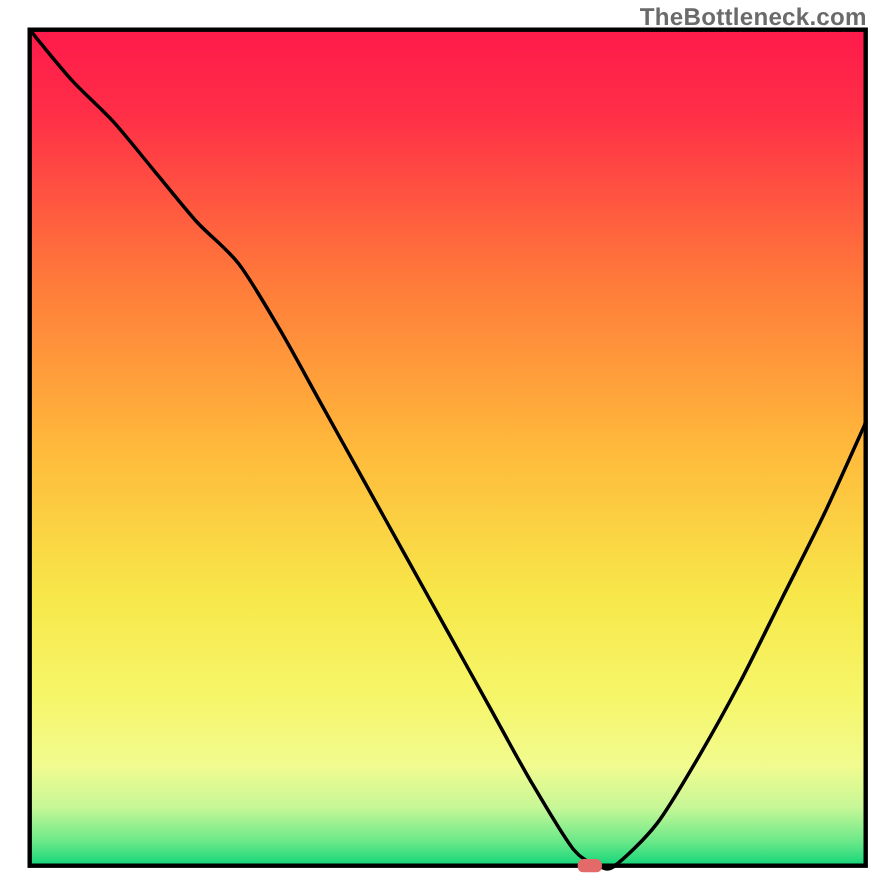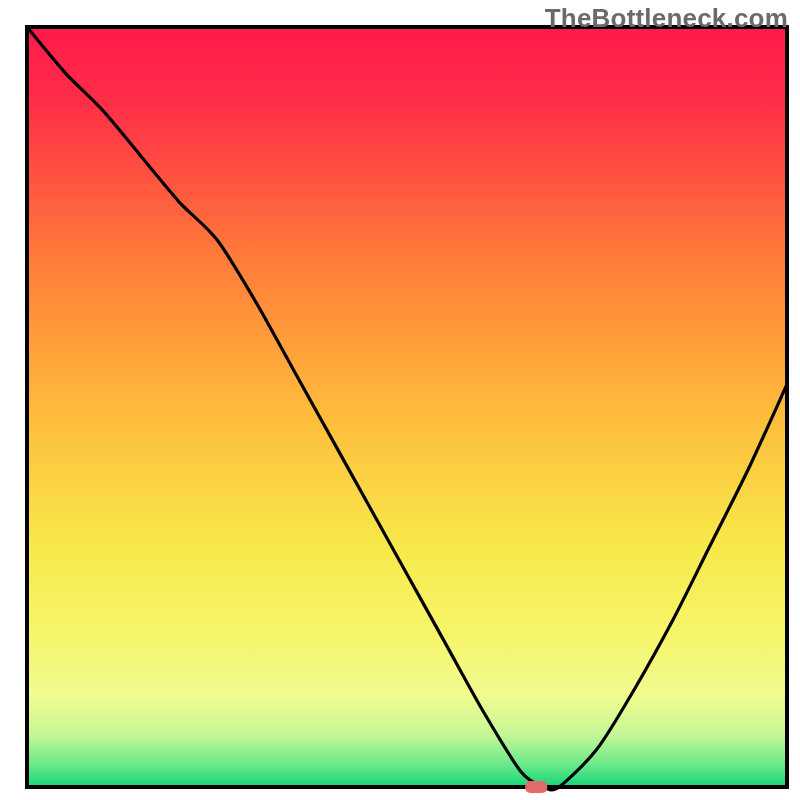--- a/index.html
+++ b/index.html
@@ -12,21 +12,21 @@
   }
   .chart-wrap {
     position: relative;
     width: 800px;
     height: 800px;
   }
   .watermark {
     position: absolute;
     top: 3px;
     right: 12px;
-    font-size: 26px;
+    font-size: 22px;
     font-weight: 600;
     color: #6a6a6a;
     letter-spacing: 0.2px;
     z-index: 5;
   }
   svg {
     display: block;
   }
 </style>
 </head>

